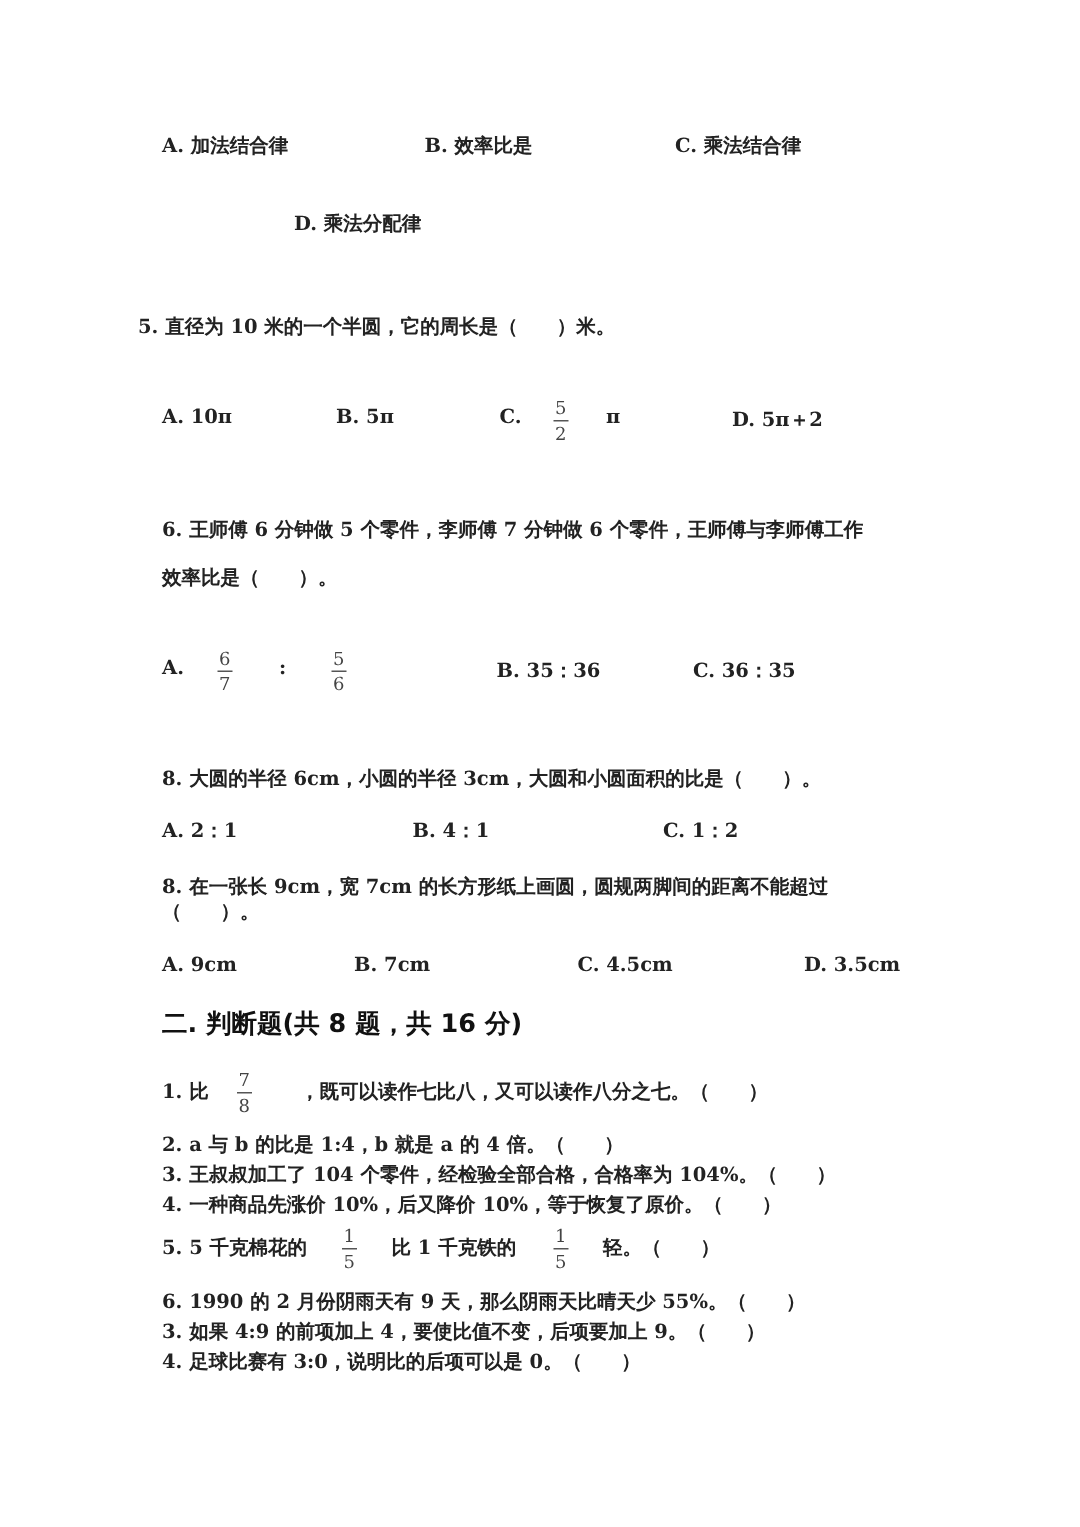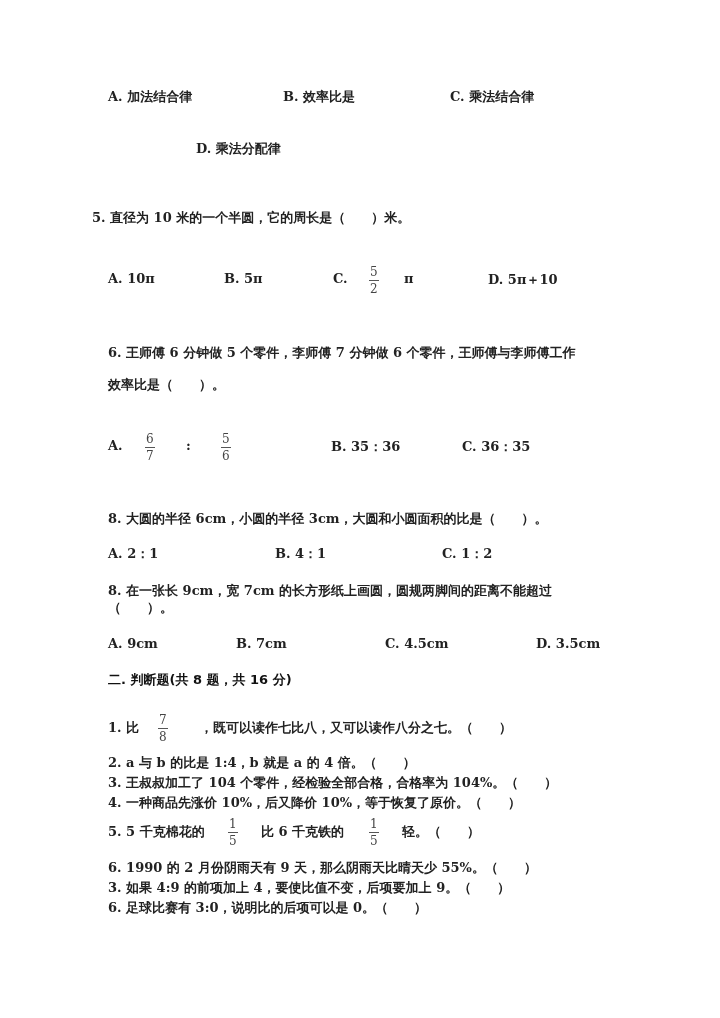--- a/index.html
+++ b/index.html
@@ -3,40 +3,40 @@
 <meta charset="utf-8">
 <style>
   html, body { margin: 0; padding: 0; background: #ffffff; }
   body { width: 720px; height: 1018px; position: relative; overflow: hidden;
          font-family: "DejaVu Serif", "Liberation Serif", serif; color: #222; font-size: 13px; }
   .abs { position: absolute; white-space: nowrap; font-weight: bold; }
   .frac { position: absolute; display: inline-flex; flex-direction: column; align-items: center;
           font-family: "DejaVu Serif", serif; font-size: 12px; color: #444; line-height: 1; }
   .frac .num { padding: 0 1px 2px; border-bottom: 1px solid #555; }
   .frac .den { padding-top: 2px; }
-  .section { font-weight: bold; font-family: "DejaVu Sans", sans-serif; font-size: 13px; color: #111; }
+  .section { font-weight: bold; font-family: "DejaVu Sans", sans-serif; font-size: 17px; color: #111; }
 </style>
 </head>
 <body>
 
 <div class="abs" style="left:108px;top:88px">A. 加法结合律</div>
 <div class="abs" style="left:283px;top:88px">B. 效率比是</div>
 <div class="abs" style="left:450px;top:88px">C. 乘法结合律</div>
 <div class="abs" style="left:196px;top:140px">D. 乘法分配律</div>
 
 <div class="abs" style="left:92px;top:209px">5. 直径为 10 米的一个半圆，它的周长是（　　）米。</div>
 <div class="abs" style="left:108px;top:271px">A. 10π</div>
 <div class="abs" style="left:224px;top:271px">B. 5π</div>
 <div class="abs" style="left:333px;top:271px">C.</div>
 <div class="frac" style="left:369px;top:266px">
   <span class="num">5</span>
   <span class="den">2</span>
 </div>
 <div class="abs" style="left:404px;top:271px">π</div>
-<div class="abs" style="left:488px;top:271px">D. 5π＋10</div>
+<div class="abs" style="left:488px;top:271px">D. 5π＋2</div>
 
 <div class="abs" style="left:108px;top:344px">6. 王师傅 6 分钟做 5 个零件，李师傅 7 分钟做 6 个零件，王师傅与李师傅工作</div>
 <div class="abs" style="left:108px;top:376px">效率比是（　　）。</div>
 <div class="abs" style="left:108px;top:438px">A.</div>
 <div class="frac" style="left:145px;top:433px">
   <span class="num">6</span>
   <span class="den">7</span>
 </div>
 <div class="abs" style="left:186px;top:438px">:</div>
 <div class="frac" style="left:221px;top:433px">
@@ -69,22 +69,22 @@
 
 <div class="abs" style="left:108px;top:754px">2. a 与 b 的比是 1:4，b 就是 a 的 4 倍。（　　）</div>
 <div class="abs" style="left:108px;top:774px">3. 王叔叔加工了 104 个零件，经检验全部合格，合格率为 104%。（　　）</div>
 <div class="abs" style="left:108px;top:794px">4. 一种商品先涨价 10%，后又降价 10%，等于恢复了原价。（　　）</div>
 
 <div class="abs" style="left:108px;top:823px">5. 5 千克棉花的</div>
 <div class="frac" style="left:228px;top:818px">
   <span class="num">1</span>
   <span class="den">5</span>
 </div>
-<div class="abs" style="left:261px;top:823px">比 6 千克铁的</div>
+<div class="abs" style="left:261px;top:823px">比 1 千克铁的</div>
 <div class="frac" style="left:369px;top:818px">
   <span class="num">1</span>
   <span class="den">5</span>
 </div>
 <div class="abs" style="left:402px;top:823px">轻。（　　）</div>
 
 <div class="abs" style="left:108px;top:859px">6. 1990 的 2 月份阴雨天有 9 天，那么阴雨天比晴天少 55%。（　　）</div>
 <div class="abs" style="left:108px;top:879px">3. 如果 4:9 的前项加上 4，要使比值不变，后项要加上 9。（　　）</div>
-<div class="abs" style="left:108px;top:899px">6. 足球比赛有 3:0，说明比的后项可以是 0。（　　）</div>
+<div class="abs" style="left:108px;top:899px">4. 足球比赛有 3:0，说明比的后项可以是 0。（　　）</div>
 
 </body></html>

